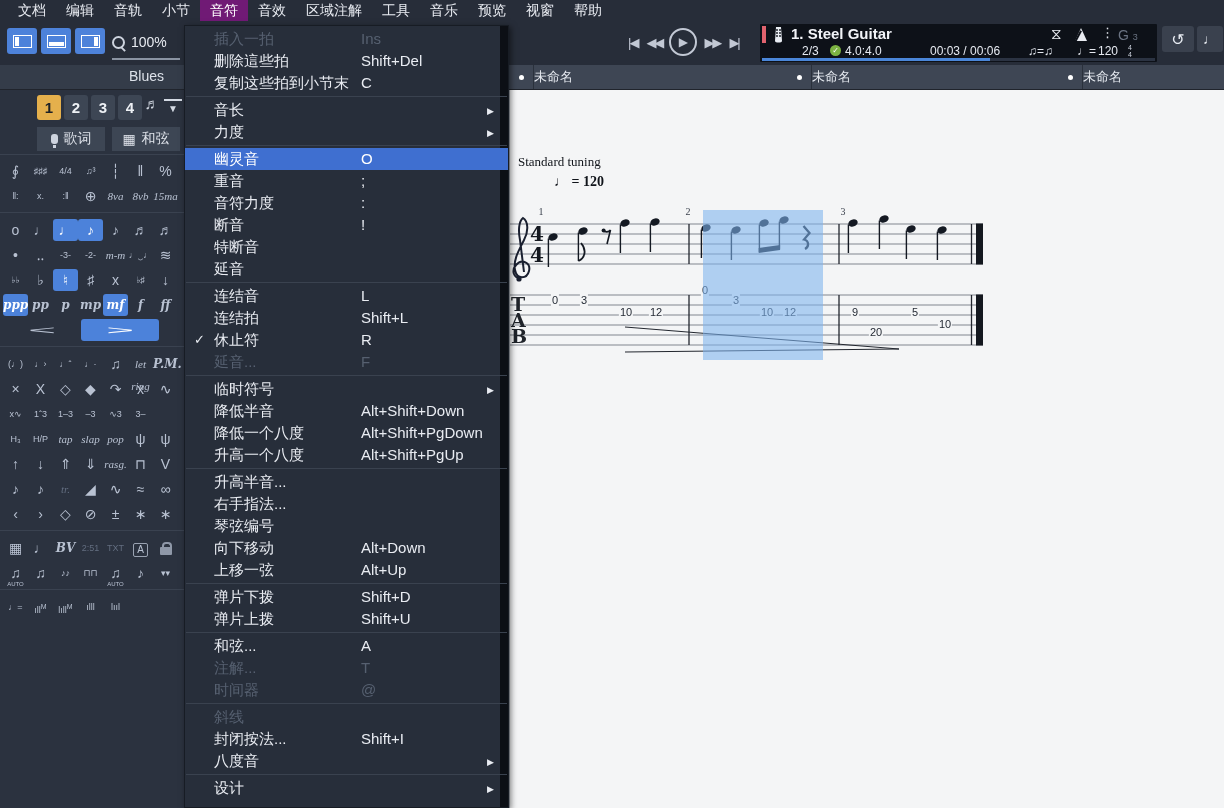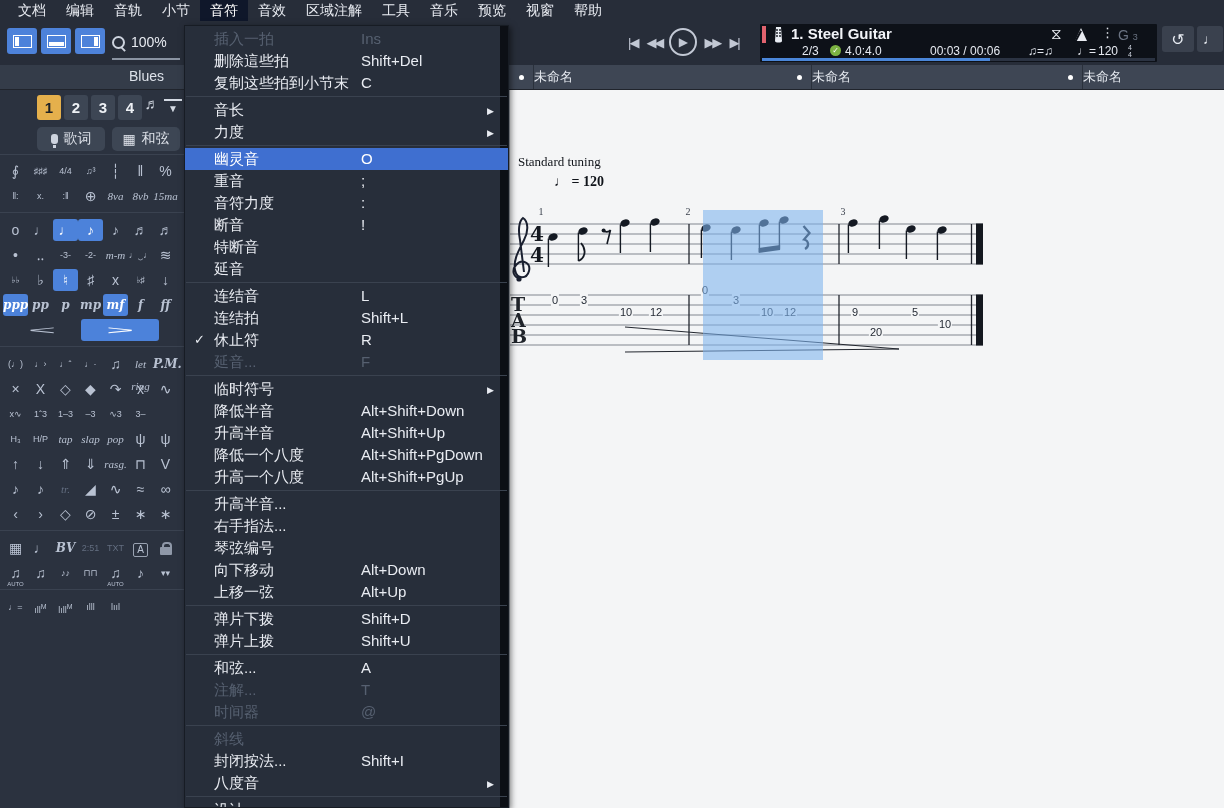--- a/index.html
+++ b/index.html
@@ -1,21 +1,21 @@
 <!DOCTYPE html>
 <html><head>
 <meta charset="utf-8">
 <style>
   html,body{margin:0;padding:0;width:1224px;height:808px;overflow:hidden;background:#272d39;
     font-family:"Liberation Sans",sans-serif;-webkit-font-smoothing:antialiased;}
   #root{position:relative;width:1092px;height:808px;}
   
   .menubar{position:absolute;left:0;top:0;width:1224px;height:21px;background:#272d39;display:flex;align-items:center;padding-left:8px;box-sizing:border-box;}
   .mb-item{color:#e9ecf2;font-size:14px;padding:1px 10px;height:19px;line-height:19px;cursor:default;}
-  .mb-item.active{background:#0f172a;color:#fff;}
+  .mb-item.active{background:#701a75;color:#fff;}
   
   .toolbar{position:absolute;left:0;top:21px;width:1224px;height:44px;background:#272d39;}
   .pvbtn{position:absolute;top:7px;width:30px;height:26px;background:#4d82da;border-radius:3px;display:flex;align-items:center;justify-content:center;}
   .pvbox{width:17px;height:11px;border:1px solid #fff;position:relative;background:transparent;}
   .pvbar{position:absolute;background:#fff;}
   .pv-l .pvbar{left:1px;top:1px;bottom:1px;width:4px;}
   .pv-b .pvbar{left:1px;right:1px;bottom:1px;height:4px;}
   .pv-r .pvbar{right:1px;top:1px;bottom:1px;width:4px;}
   .zoomctl{position:absolute;left:112px;top:9px;width:70px;height:24px;color:#e7eaf0;font-size:14px;display:flex;align-items:center;gap:6px;}
   .mag{width:9px;height:9px;border:2px solid #cdd3de;border-radius:50%;position:relative;}
@@ -47,21 +47,21 @@
   .tabbar{position:absolute;left:184px;top:65px;width:1040px;height:25px;background:#3e4654;display:flex;overflow:hidden;border-bottom:1px solid #20242c;box-sizing:border-box;}
   .tab{position:relative;height:100%;border-right:1px solid #2a313c;display:flex;align-items:center;flex:none;}
   .tab-label{color:#e6eaf0;font-size:13px;}
   .tab-dot{position:absolute;right:9px;top:10px;width:5px;height:5px;border-radius:50%;background:#fff;}
   
   .bluesrow{position:absolute;left:0;top:65px;width:184px;height:25px;background:#343c49;border-bottom:1px solid #20242c;box-sizing:border-box;color:#dde2ea;font-size:14px;text-align:right;padding:3px 20px 0 0;}
   .sidebar{position:absolute;left:0;top:90px;width:184px;height:718px;background:#2b323f;overflow:hidden;}
   .voicebtn{position:absolute;top:5px;width:24px;height:25px;border-radius:3px;background:#3d4654;color:#eef1f5;font-weight:bold;font-size:15px;text-align:center;line-height:25px;}
   .voicebtn.on{background:#e5b04c;color:#1d2127;}
   .sideiconbtn{position:absolute;top:5px;color:#d4dae4;font-size:15px;text-align:center;}
-  .rowbtn{position:absolute;top:37px;height:24px;background:#3d4654;border-radius:5px;color:#dfe3ea;font-size:14px;display:flex;align-items:center;justify-content:center;gap:6px;}
+  .rowbtn{position:absolute;top:37px;height:24px;background:#3d4654;border-radius:0;color:#dfe3ea;font-size:14px;display:flex;align-items:center;justify-content:center;gap:6px;}
   .micico{width:7px;height:10px;background:#cdd3de;border-radius:3px;position:relative;}
   .micico:after{content:"";position:absolute;left:2px;top:11px;width:3px;height:3px;background:#cdd3de;}
   .sep-h{position:absolute;left:0;width:184px;height:1px;background:#3a4250;}
   .palette{position:absolute;left:0;top:68px;width:184px;}
   .prow{display:flex;padding-left:3px;height:25px;align-items:center;}
   .pico{width:25px;height:22px;line-height:22px;text-align:center;color:#b9c2d2;font-size:14px;flex:none;border-radius:3px;position:relative;}
   .pico.sel{background:#4c82da;color:#fff;}
   .pico.dim{color:#636e80;}
   .pico.sm{font-size:9px;}
   .pico.it{font-style:italic;font-family:"Liberation Serif",serif;font-size:11px;}
@@ -502,21 +502,20 @@
         <div class="mrow"><span class="ml">特断音</span></div>
         <div class="mrow"><span class="ml">延音</span></div>
         <div class="msep"></div>
         <div class="mrow"><span class="ml">连结音</span><span class="msc">L</span></div>
         <div class="mrow"><span class="ml">连结拍</span><span class="msc">Shift+L</span></div>
         <div class="mrow"><span class="chk">✓</span><span class="ml">休止符</span><span class="msc">R</span></div>
         <div class="mrow dis"><span class="ml">延音...</span><span class="msc">F</span></div>
         <div class="msep"></div>
         <div class="mrow"><span class="ml">临时符号</span><span class="arr">▶</span></div>
         <div class="mrow"><span class="ml">降低半音</span><span class="msc">Alt+Shift+Down</span></div>
-        <div class="mrow"><span class="ml">升高半音</span><span class="msc">Alt+Shift+Up</span></div>
         <div class="mrow"><span class="ml">降低一个八度</span><span class="msc">Alt+Shift+PgDown</span></div>
         <div class="mrow"><span class="ml">升高一个八度</span><span class="msc">Alt+Shift+PgUp</span></div>
         <div class="msep"></div>
         <div class="mrow"><span class="ml">升高半音...</span></div>
         <div class="mrow"><span class="ml">右手指法...</span></div>
         <div class="mrow"><span class="ml">琴弦编号</span></div>
         <div class="mrow"><span class="ml">向下移动</span><span class="msc">Alt+Down</span></div>
         <div class="mrow"><span class="ml">上移一弦</span><span class="msc">Alt+Up</span></div>
         <div class="msep"></div>
         <div class="mrow"><span class="ml">弹片下拨</span><span class="msc">Shift+D</span></div>

